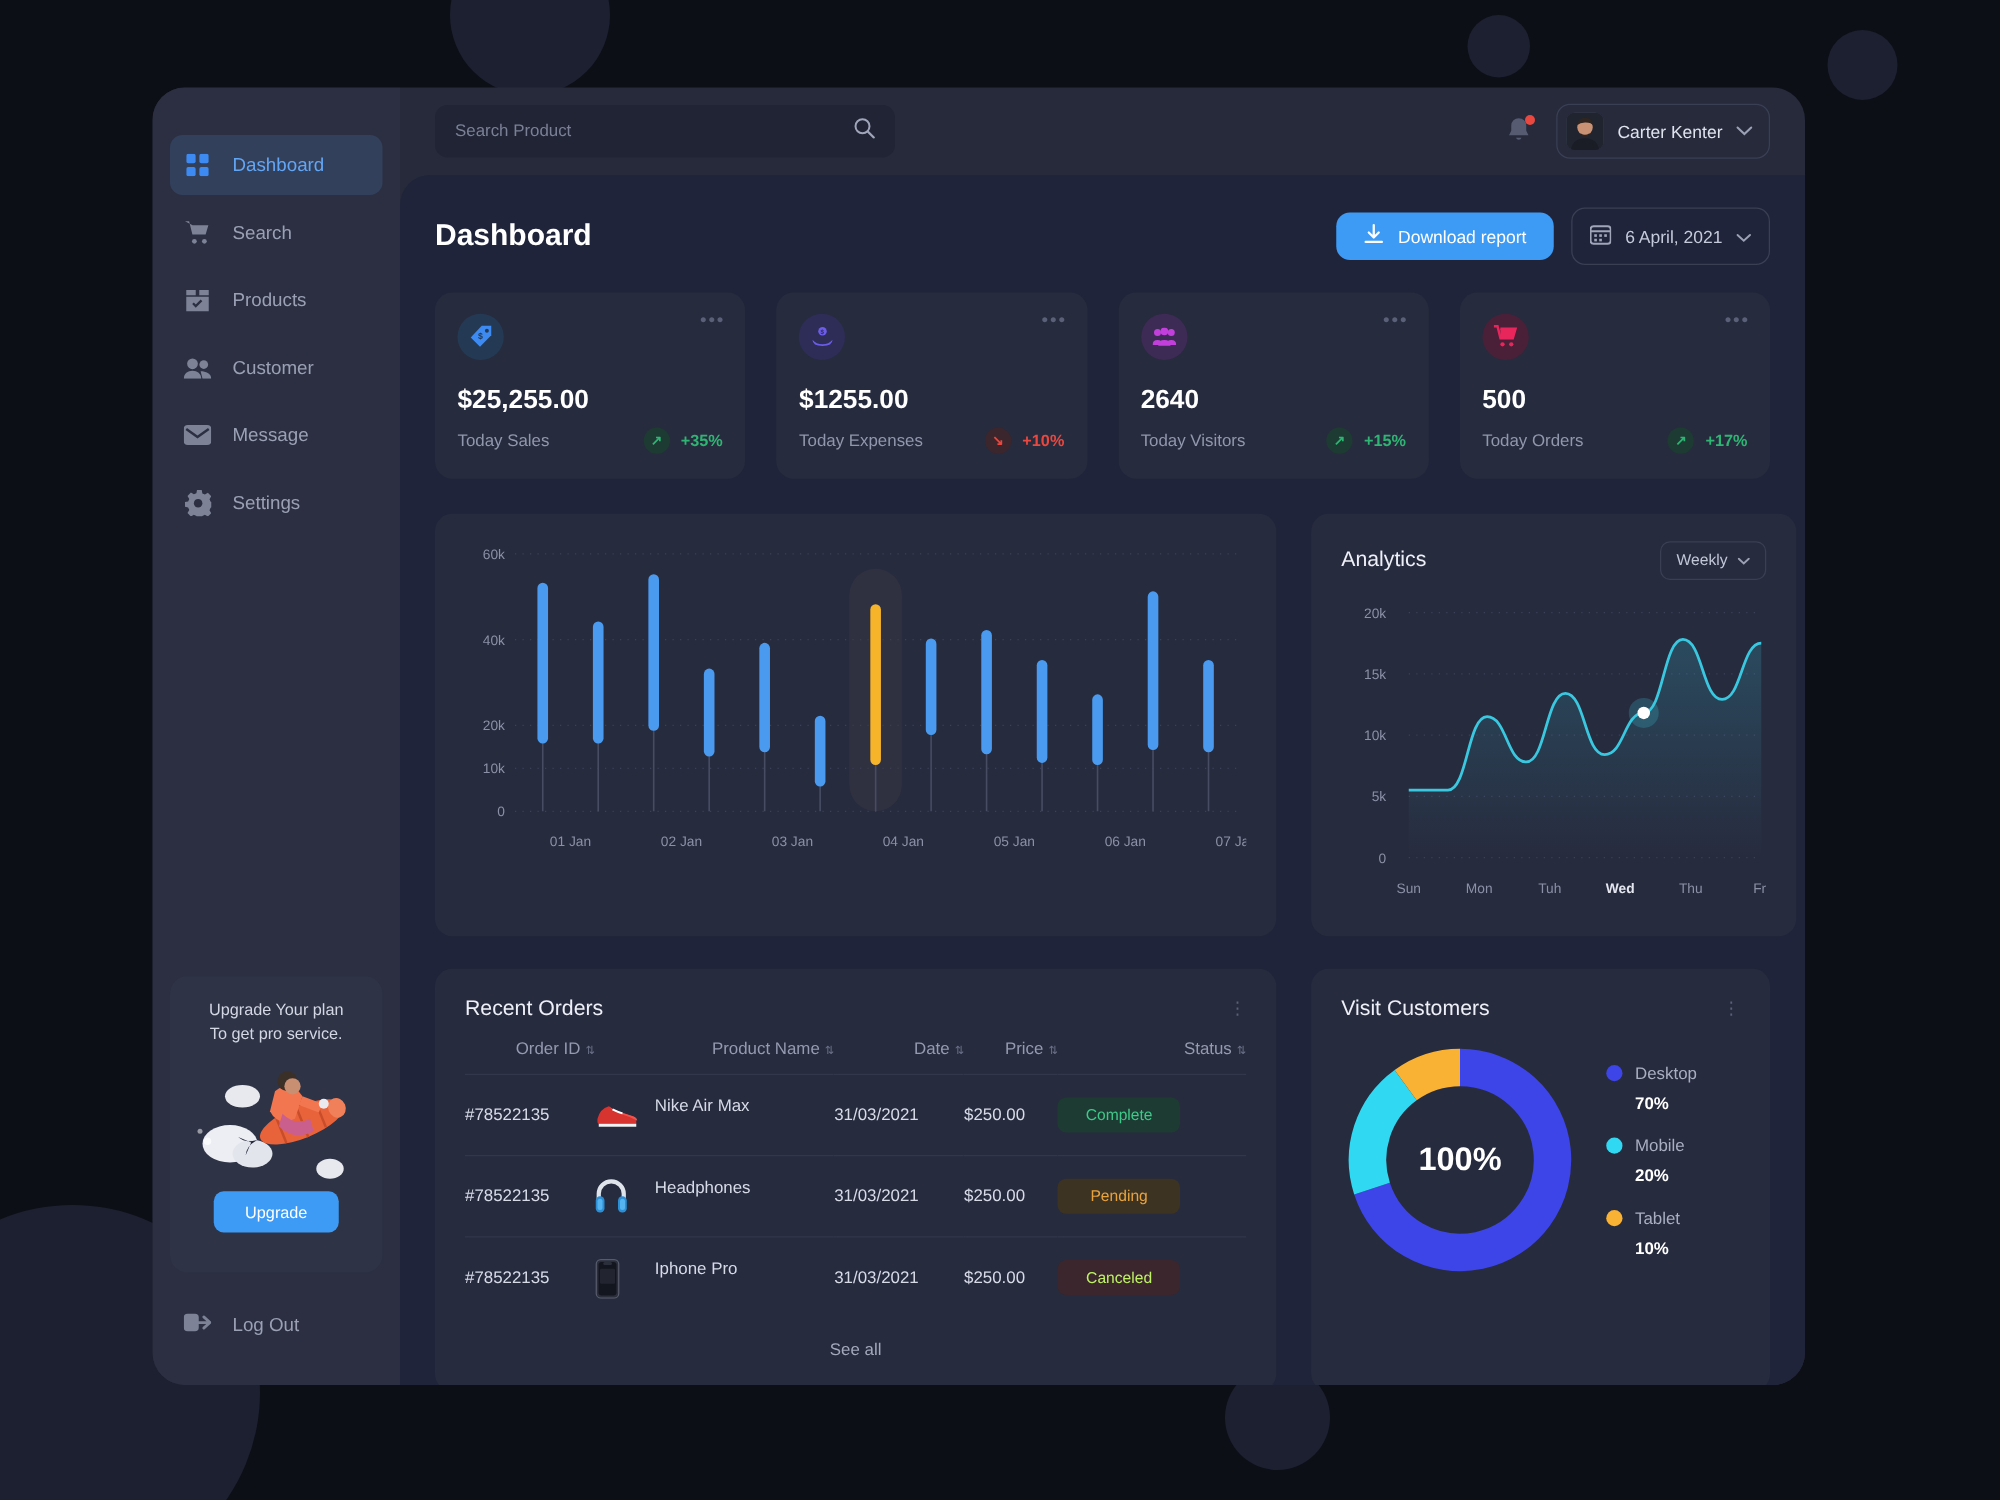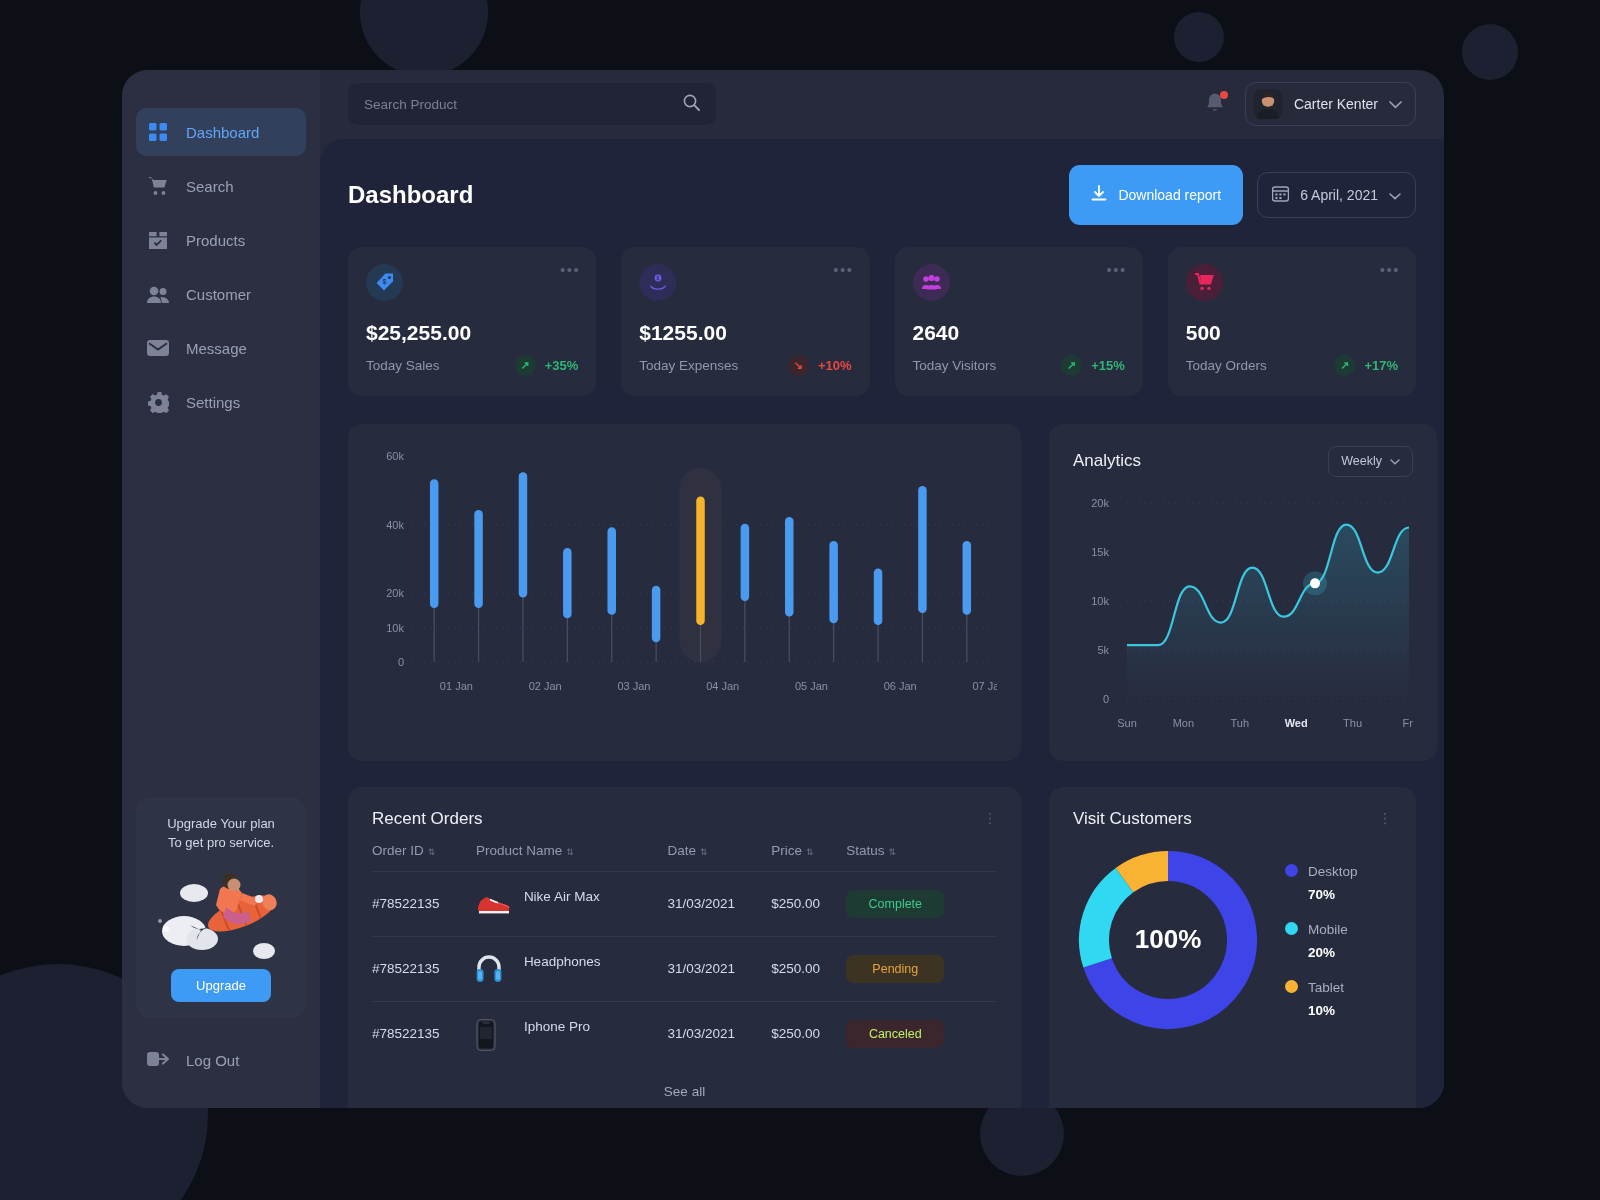--- a/index.html
+++ b/index.html
@@ -53,21 +53,21 @@
 
   
   .upgrade-card {
     margin: 0 14px 16px 14px; background: #2e3346;
     border-radius: 14px; padding: 18px 10px 16px;
     text-align: center;
   }
   .upgrade-text { color: #d3d7e3; font-size: 13px; line-height: 1.45; }
   .rocket-art { height: 104px; position: relative; margin: 6px 0 4px; }
   .upgrade-btn {
-    display: block; width: 100px; margin: 6px auto 0;
+    display: block; width: 100px; margin: 6px auto 16px;
     background: #3d9bf5; color: #fff; border: none;
     border-radius: 8px; padding: 9px 0; font-size: 13px;
     font-family: "Liberation Sans", sans-serif; cursor: pointer;
   }
   .logout { display: flex; align-items: center; gap: 17px; padding: 0 0 0 25px; height: 52px;
     color: #9ba0b5; font-size: 15px; cursor: pointer; margin-bottom: 22px; }
   .logout .ico svg { fill: #7d8297; }
 
   
   .main { flex: 1 1 auto; display: flex; flex-direction: column; min-width: 0; }
@@ -94,21 +94,21 @@
   }
   .profile-name { color: #dfe3ee; font-size: 14px; }
 
   .content { flex: 1 1 auto; background: #20243a; border-top-left-radius: 24px; padding: 26px 28px 0; overflow: hidden; }
 
   .page-head { display: flex; align-items: center; margin-bottom: 22px; }
   .page-title { color: #fff; font-size: 24px; font-weight: bold; }
   .head-actions { margin-left: auto; display: flex; align-items: center; gap: 14px; }
   .dl-btn {
     display: flex; align-items: center; gap: 11px; background: #3d9bf5; color: #fff;
-    border: none; border-radius: 11px; height: 60px; padding: 0 22px; font-size: 14px;
+    border: none; border-radius: 11px; height: 38px; padding: 0 22px; font-size: 14px;
     font-family: "Liberation Sans", sans-serif; cursor: pointer;
   }
   .date-pick {
     display: flex; align-items: center; gap: 11px; height: 46px;
     border: 1px solid #3a3f54; border-radius: 11px; padding: 0 14px; color: #c6cbdb; font-size: 14px; cursor: pointer;
   }
 
   
   .stats { display: grid; grid-template-columns: repeat(4, 1fr); gap: 25px; margin-bottom: 28px; }
   .stat {
@@ -132,21 +132,21 @@
     border: 1px solid #3a3f54; border-radius: 8px; height: 31px; padding: 0 12px;
     color: #c2c7d8; font-size: 12.5px; cursor: pointer;
   }
   .kebab { margin-left: auto; color: #5a6078; font-size: 14px; line-height: .55; cursor: pointer; text-align: center; width: 14px; }
 
   .chart-area { position: relative; }
 
   
   .tbl { width: 100%; border-collapse: collapse; margin-top: 14px; }
   .tbl th {
-    text-align: left; color: #959ab0; font-size: 13.5px; font-weight: normal;
+    text-align: right; color: #959ab0; font-size: 13.5px; font-weight: normal;
     padding: 0 0 13px 0; border-bottom: 1px solid #32374b; cursor: pointer; white-space: nowrap;
   }
   .tbl td { padding: 17px 0; color: #d7dbe8; font-size: 13.5px; border-bottom: 1px solid #32374b; }
   .tbl tr:last-child td { border-bottom: none; }
   .sort-ico { color: #6b7189; font-size: 9px; margin-left: 4px; }
   .prod-cell { display: flex; align-items: flex-start; gap: 14px; }
   .prod-img { width: 34px; height: 30px; flex: 0 0 34px; position: relative; }
   .badge { display: inline-block; border-radius: 7px; padding: 7px 17px; font-size: 12.5px; min-width: 98px; text-align: center; }
   .badge.complete { background: #1d3b33; color: #3ec98a; }
   .badge.pending  { background: #3d3322; color: #e8a33d; }

